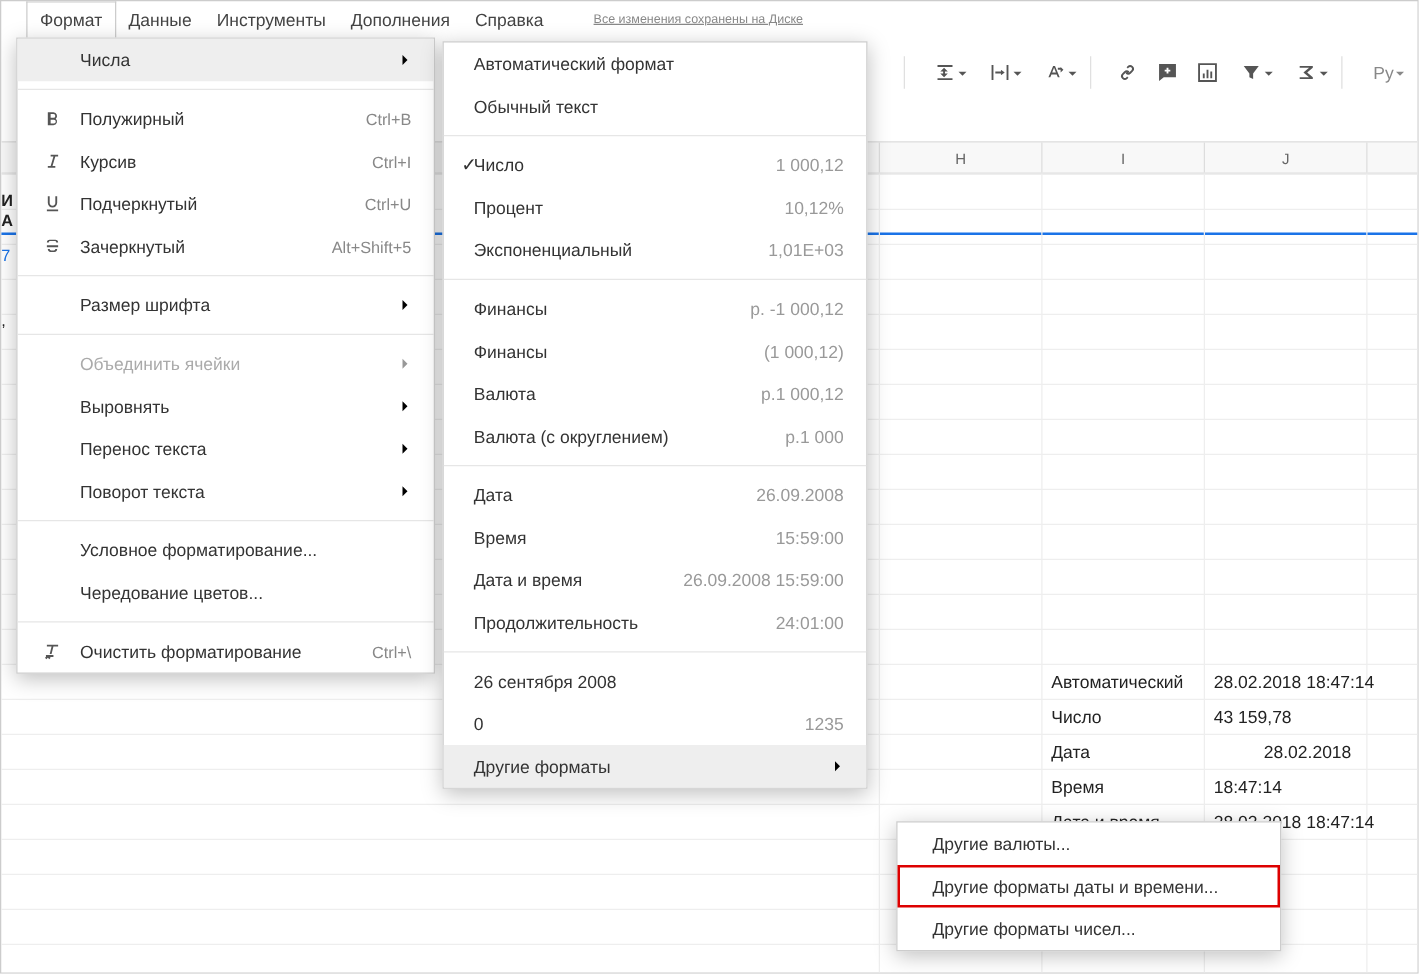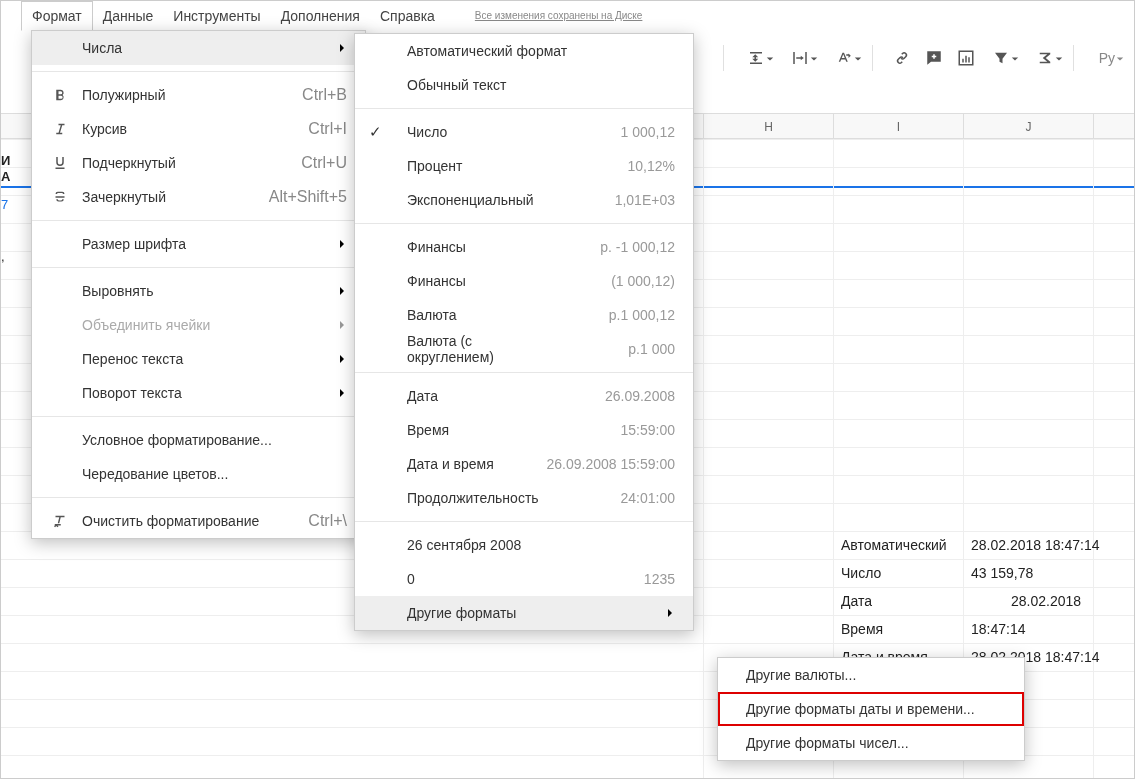--- a/index.html
+++ b/index.html
@@ -34,28 +34,28 @@
   .leftfrag { position:absolute; top:0; left:0; width:20px; height:779px; }
   .leftfrag .f { position:absolute; left:0; font-weight:bold; font-size:13px;}
   
   
   .menu { position:absolute; background:#fff; border:1px solid #ccc; box-shadow:0 4px 16px rgba(0,0,0,0.25); z-index:100;}
   .menu .row { display:flex; align-items:center; height:34px; padding:0 18px 0 14px; cursor:default; position:relative;}
   .menu .row.hover, .menu .row:hover { background:#eee;}
   .menu .row .ic { width:28px; display:flex; align-items:center; justify-content:center; color:#555; margin-right:8px;}
   .menu .row .ic svg { width:18px; height:18px; fill:currentColor;}
   .menu .row .txt { flex:1; color:#333;}
-  .menu .row .sc { color:#888; font-size:16px; margin-left:20px;}
+  .menu .row .sc { color:#888; font-size:13px; margin-left:20px;}
   .menu .row .arr { color:#555; margin-left:14px;}
   .menu .row.disabled .txt { color:#aaa;}
   .menu .hr { height:1px; background:#e6e6e6; margin:6px 0;}
   
-  #menu1 { top:29px; left:30px; width:335px; }
+  #menu1 { top:29px; left:12px; width:335px; }
   #menu2 { top:32px; left:353px; width:340px; }
-  #menu2 .row { padding-left:52px; }
+  #menu2 .row { padding-left:24px; }
   #menu2 .row .chk { position:absolute; left:14px; top:8px; font-size:15px; color:#333;}
   #menu2 .row .sample { color:#999; font-size:14px; margin-left:20px; text-align:right; min-width:110px;}
   #menu3 { top:656px; left:716px; width:308px; }
   #menu3 .row { padding-left:28px;}
   #menu3 .row.redbox { outline:2px solid #d00; outline-offset:-2px; }
   
   .arr svg { width:10px; height:10px; }
   
 </style>
 </head>
@@ -249,31 +249,31 @@
       </div>
     <div class="hr"></div>
     <div class="row">
         <span class="ic"></span>
         <span class="txt">Размер шрифта</span>
         <span class="arr"><svg viewBox="0 0 10 10">
             <path d="M3 1l4 4-4 4z"></path>
           </svg></span>
       </div>
     <div class="hr"></div>
-    <div class="row">
-        <span class="ic"></span>
-        <span class="txt">Выровнять</span>
-        <span class="arr"><svg viewBox="0 0 10 10">
-            <path d="M3 1l4 4-4 4z"></path>
-          </svg></span>
-      </div>
     <div class="row disabled">
         <span class="ic"></span>
         <span class="txt">Объединить ячейки</span>
         <span class="arr" style="opacity:.4"><svg viewBox="0 0 10 10">
+            <path d="M3 1l4 4-4 4z"></path>
+          </svg></span>
+      </div>
+    <div class="row">
+        <span class="ic"></span>
+        <span class="txt">Выровнять</span>
+        <span class="arr"><svg viewBox="0 0 10 10">
             <path d="M3 1l4 4-4 4z"></path>
           </svg></span>
       </div>
     <div class="row">
         <span class="ic"></span>
         <span class="txt">Перенос текста</span>
         <span class="arr"><svg viewBox="0 0 10 10">
             <path d="M3 1l4 4-4 4z"></path>
           </svg></span>
       </div>

